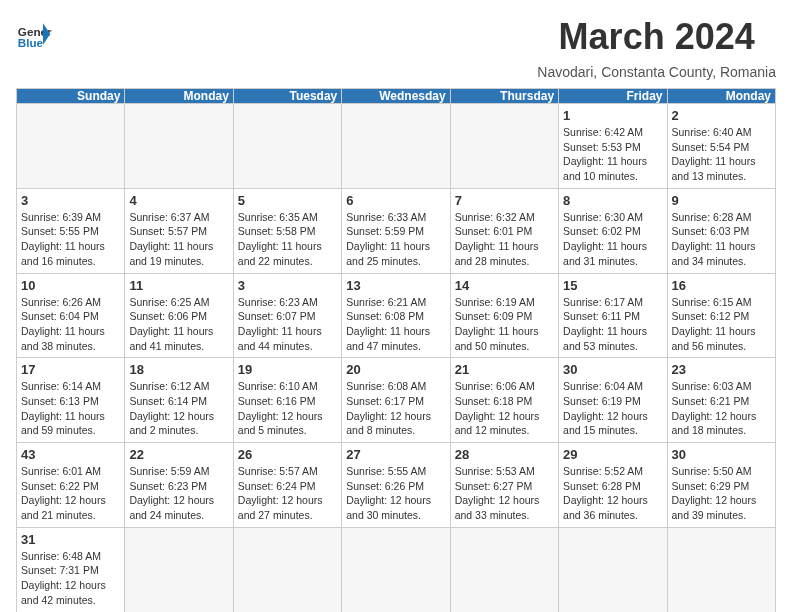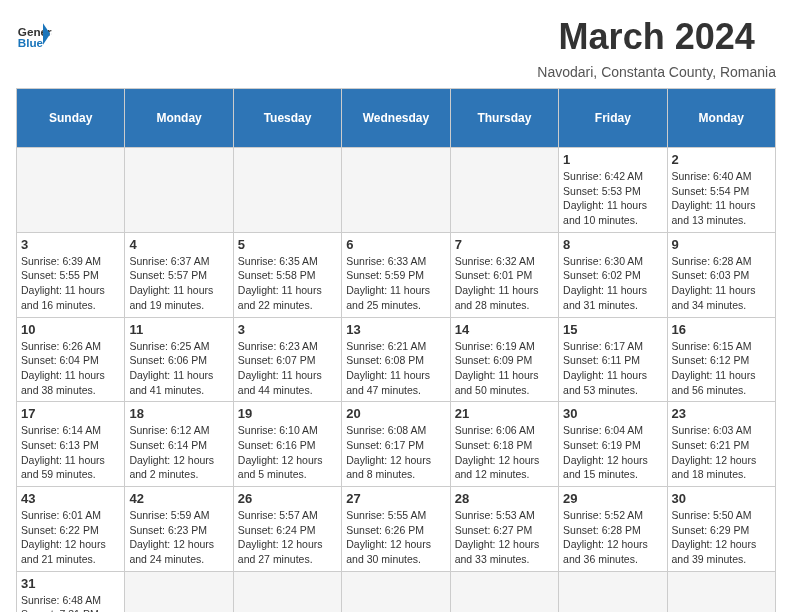--- a/index.html
+++ b/index.html
@@ -39,22 +39,22 @@
       margin-top: 6px;
     }
     table {
       width: 100%;
       border-collapse: collapse;
       font-size: 11px;
     }
     th {
       background-color: #2e75b6;
       color: #fff;
-      padding: 22px 4px;
-      text-align: center;
+      padding: 0 4px;
+      text-align: right;
       font-weight: bold;
       font-size: 12px;
       border: 1px solid #ccc;
     }
     td {
       border: 1px solid #ccc;
       vertical-align: top;
       padding: 4px;
       height: 80px;
       width: calc(100% / 7);
@@ -213,21 +213,21 @@
           <span class="day-number">23</span>
           <div class="day-info">Sunrise: 6:03 AM<br>Sunset: 6:21 PM<br>Daylight: 12 hours and 18 minutes.</div>
         </td>
       </tr>
       <tr>
         <td>
           <span class="day-number">43</span>
           <div class="day-info">Sunrise: 6:01 AM<br>Sunset: 6:22 PM<br>Daylight: 12 hours and 21 minutes.</div>
         </td>
         <td>
-          <span class="day-number">42</span>
+          <span class="day-number">22</span>
           <div class="day-info">Sunrise: 5:59 AM<br>Sunset: 6:23 PM<br>Daylight: 12 hours and 24 minutes.</div>
         </td>
         <td>
           <span class="day-number">26</span>
           <div class="day-info">Sunrise: 5:57 AM<br>Sunset: 6:24 PM<br>Daylight: 12 hours and 27 minutes.</div>
         </td>
         <td>
           <span class="day-number">27</span>
           <div class="day-info">Sunrise: 5:55 AM<br>Sunset: 6:26 PM<br>Daylight: 12 hours and 30 minutes.</div>
         </td>

